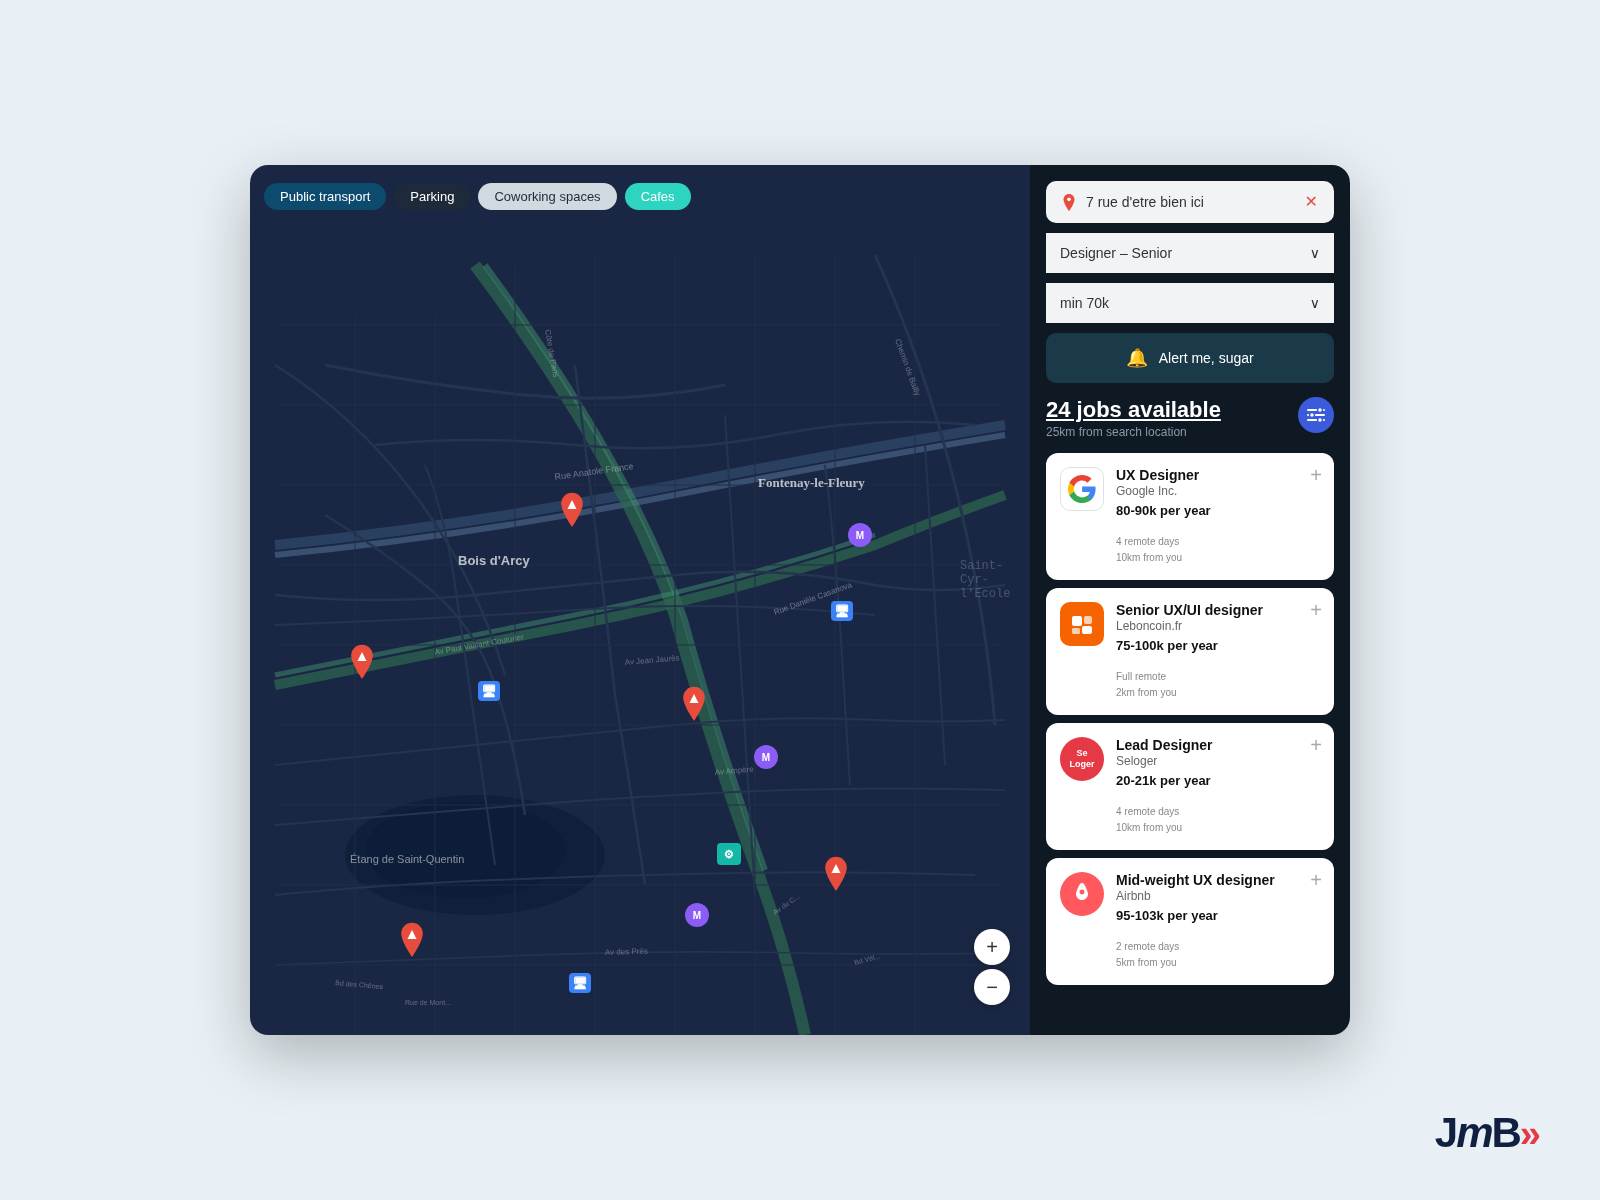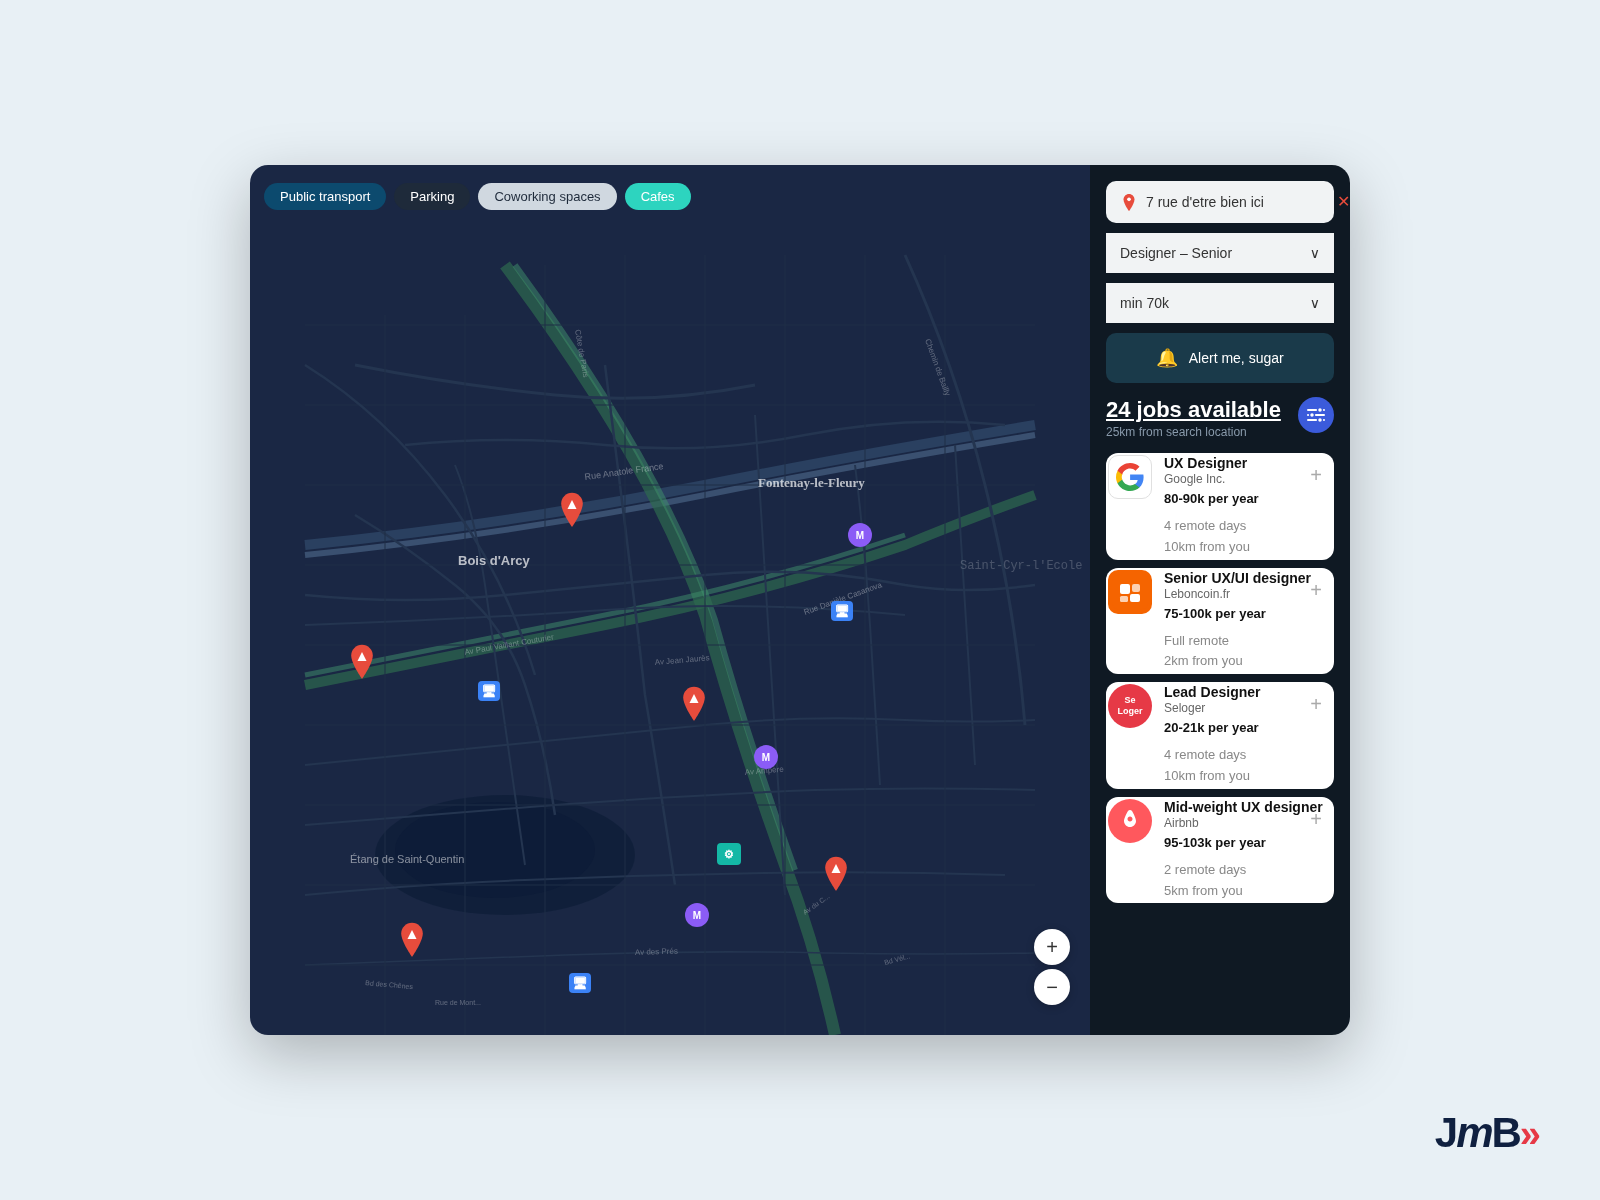--- a/index.html
+++ b/index.html
@@ -133,21 +133,21 @@
     .transit-marker.metro {
       background: #8b5cf6;
     }
 
     .transit-marker.bus {
       background: #3b82f6;
     }
 
     
     .sidebar {
-      width: 260px;
+      width: 320px;
       background: #0f1923;
       display: flex;
       flex-direction: column;
       overflow: hidden;
     }
 
     .sidebar-inner {
       padding: 16px;
       display: flex;
       flex-direction: column;
@@ -280,21 +280,21 @@
       background: transparent;
     }
     .jobs-list::-webkit-scrollbar-thumb {
       background: #334;
       border-radius: 4px;
     }
 
     .job-card {
       background: white;
       border-radius: 12px;
-      padding: 2px;
+      padding: 14px;
       display: flex;
       align-items: flex-start;
       gap: 12px;
       cursor: pointer;
       position: relative;
     }
 
     .company-logo {
       width: 44px;
       height: 44px;
@@ -324,23 +324,23 @@
       margin-bottom: 5px;
     }
 
     .job-salary {
       font-size: 13px;
       font-weight: 600;
       color: #111;
     }
 
     .job-meta {
-      font-size: 13px;
+      font-size: 10px;
       color: #888;
-      margin-top: 10px;
+      margin-top: 16px;
       line-height: 1.6;
     }
 
     .add-btn {
       position: absolute;
       top: 12px;
       right: 12px;
       background: none;
       border: none;
       color: #aaa;

